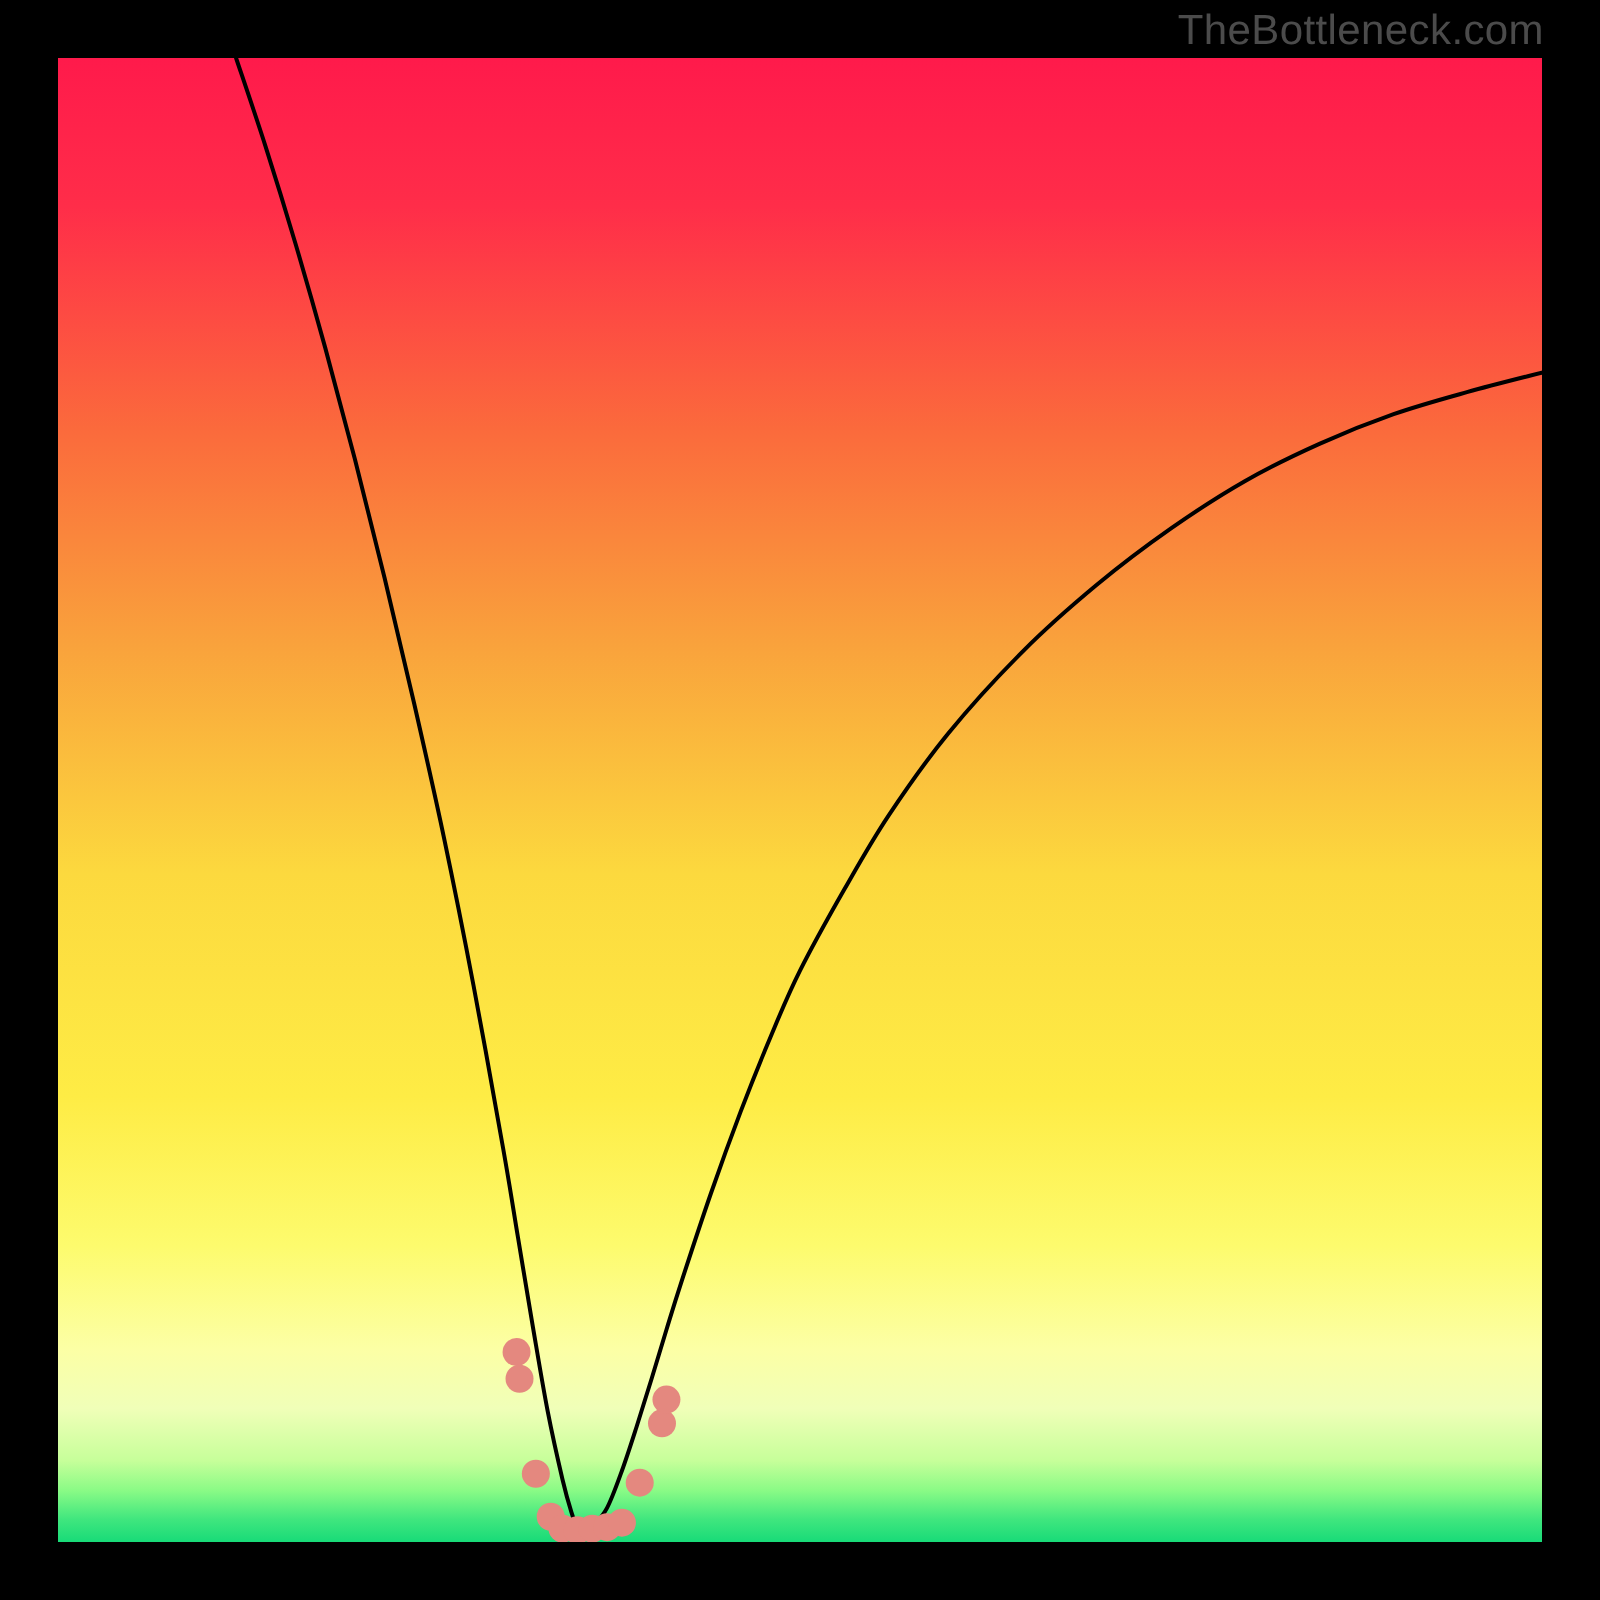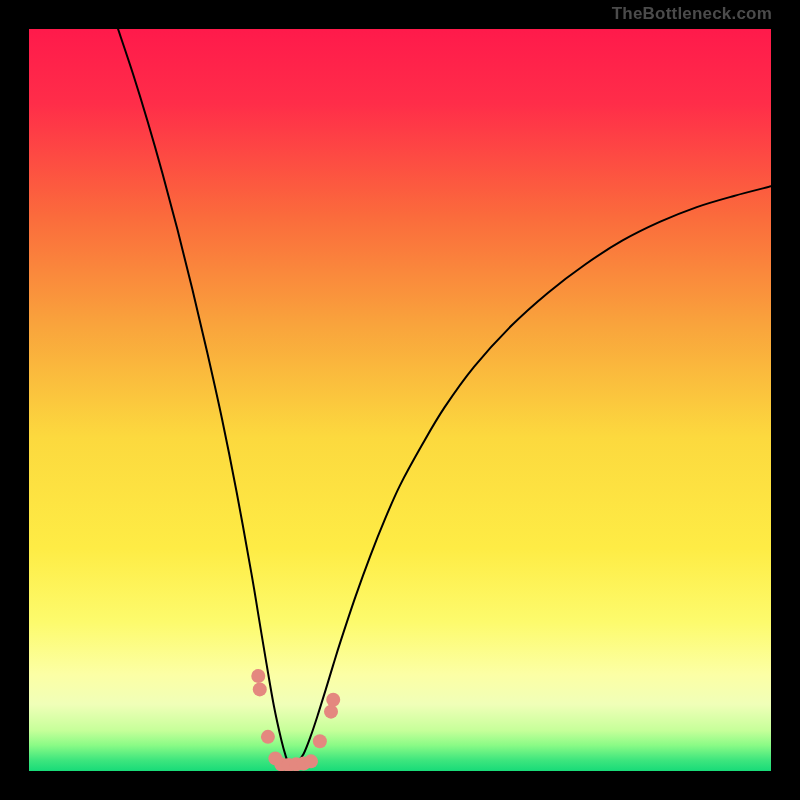--- a/index.html
+++ b/index.html
@@ -23,22 +23,22 @@
     left: 29px;
     width: 742px;
     height: 742px;
     overflow: hidden;
   }
   .watermark {
     position: absolute;
     top: 4px;
     right: 28px;
     color: #4b4b4b;
-    font-size: 17px;
-    font-weight: 700;
+    font-size: 21px;
+    font-weight: 400;
     letter-spacing: 0.2px;
   }
   svg { display:block; }
 </style>
 </head>
 <body>
 
 <div class="frame">
 
   <div class="plot-area">

